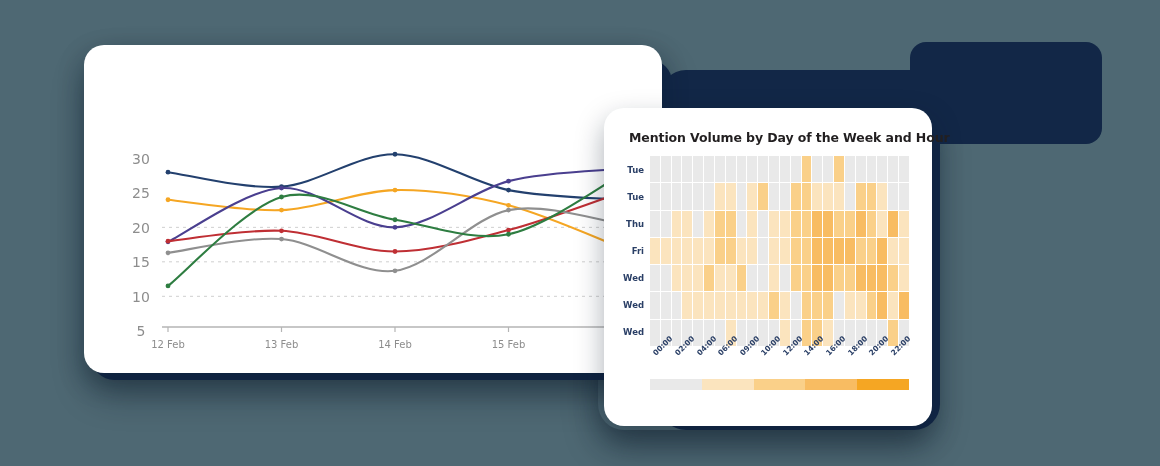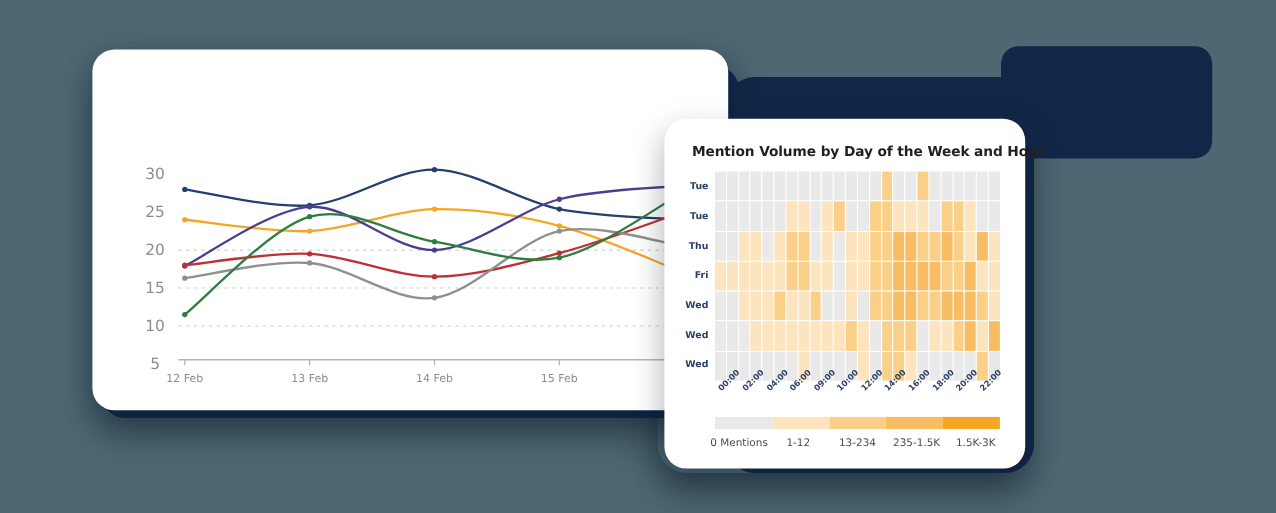--- a/index.html
+++ b/index.html
@@ -483,22 +483,15 @@
       <div class="hourlabel" style="left: 867.229px; top: 351px;">20:00</div>
       <div class="hourlabel" style="left: 888.812px; top: 351px;">22:00</div>
     </div>
   <div id="legend-bar">
       <i style="background: rgb(233, 233, 233);"></i>
       <i style="background: rgb(251, 228, 190);"></i>
       <i style="background: rgb(250, 208, 137);"></i>
       <i style="background: rgb(248, 188, 98);"></i>
       <i style="background: rgb(245, 166, 35);"></i>
     </div>
-  <div id="legend-labels">
-      <span>0 Mentions</span>
-      <span>1-12</span>
-      <span>13-234</span>
-      <span>235-1.5K</span>
-      <span>1.5K-3K</span>
-    </div>
 
 
 </div>
 
 </body></html>

